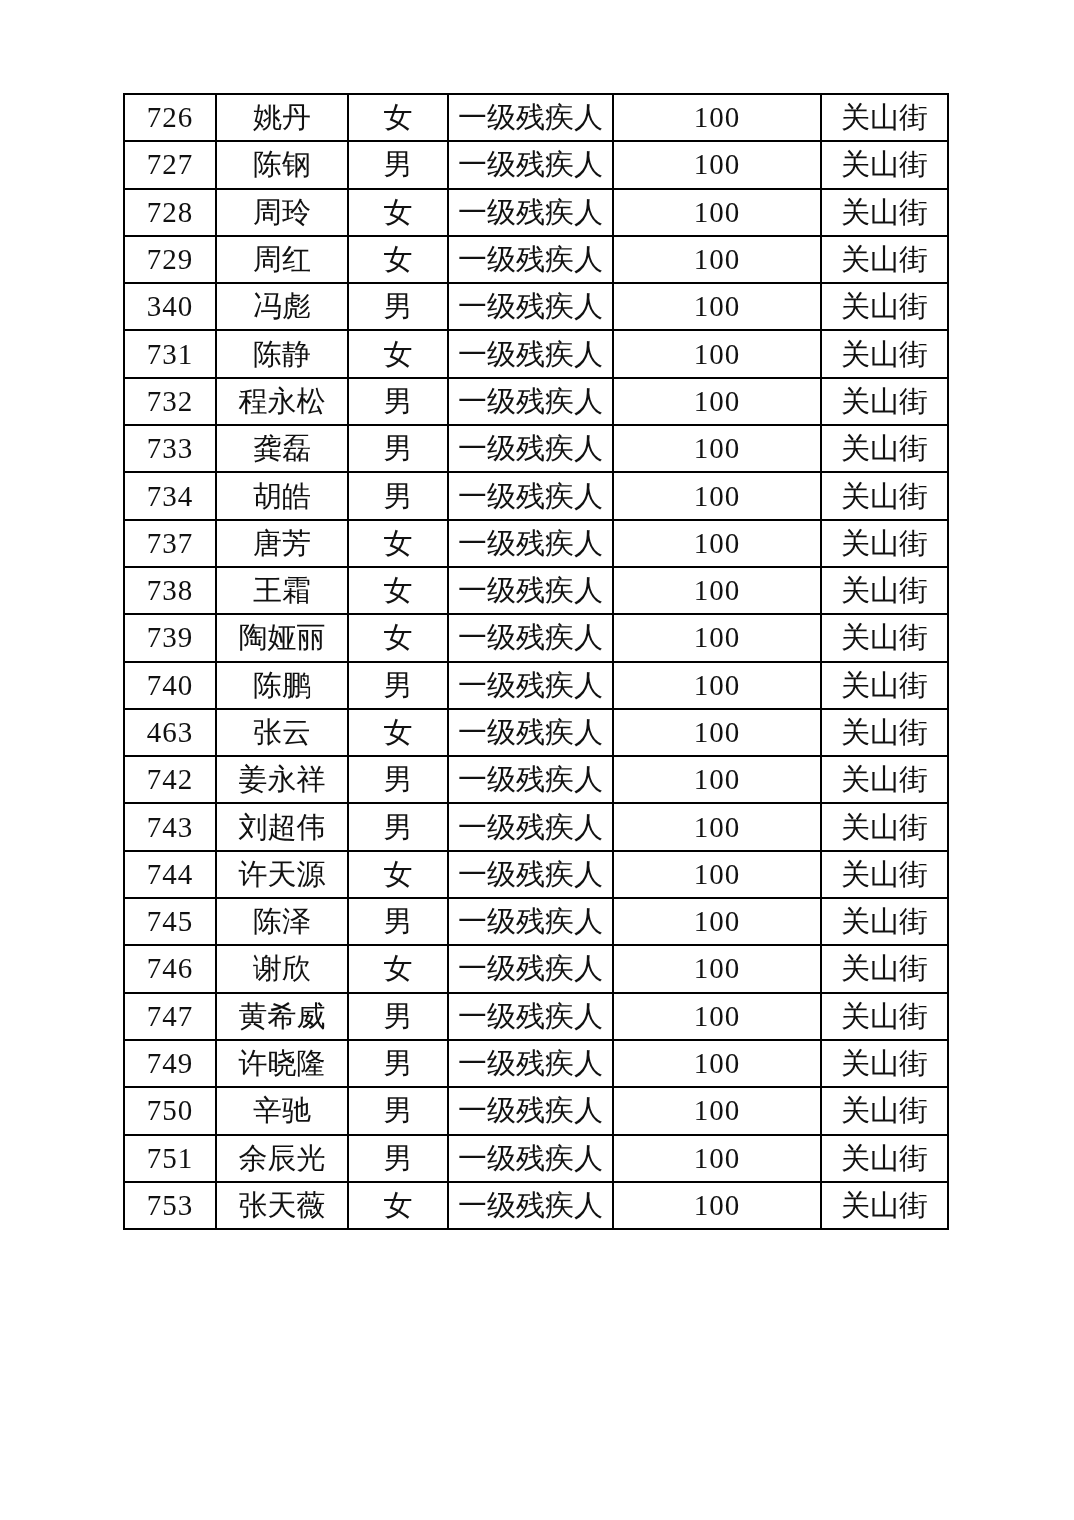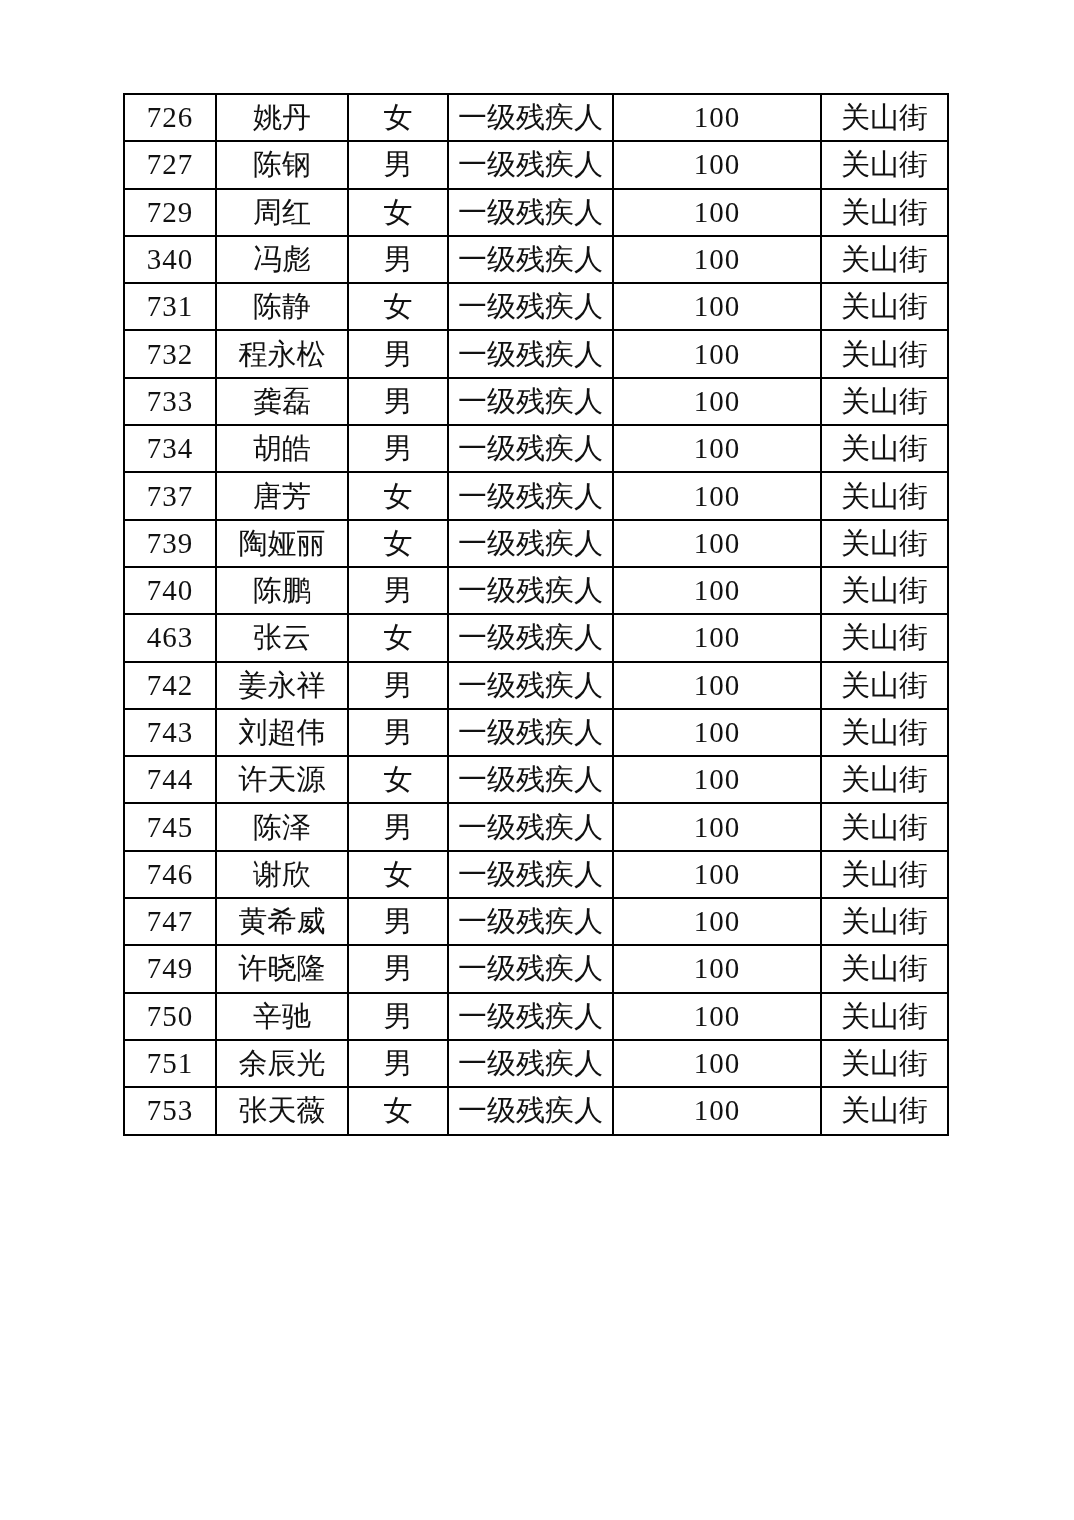--- a/index.html
+++ b/index.html
@@ -69,20 +69,28 @@
         </tr>
         <tr>
           <td class="num">727</td>
           <td>陈钢</td>
           <td>男</td>
           <td>一级残疾人</td>
           <td class="num">100</td>
           <td>关山街</td>
         </tr>
         <tr>
+          <td class="num">728</td>
+          <td>周玲</td>
+          <td>女</td>
+          <td>一级残疾人</td>
+          <td class="num">100</td>
+          <td>关山街</td>
+        </tr>
+        <tr>
           <td class="num">729</td>
           <td>周红</td>
           <td>女</td>
           <td>一级残疾人</td>
           <td class="num">100</td>
           <td>关山街</td>
         </tr>
         <tr>
           <td class="num">340</td>
           <td>冯彪</td>
@@ -119,20 +127,28 @@
           <td class="num">734</td>
           <td>胡皓</td>
           <td>男</td>
           <td>一级残疾人</td>
           <td class="num">100</td>
           <td>关山街</td>
         </tr>
         <tr>
           <td class="num">737</td>
           <td>唐芳</td>
+          <td>女</td>
+          <td>一级残疾人</td>
+          <td class="num">100</td>
+          <td>关山街</td>
+        </tr>
+        <tr>
+          <td class="num">738</td>
+          <td>王霜</td>
           <td>女</td>
           <td>一级残疾人</td>
           <td class="num">100</td>
           <td>关山街</td>
         </tr>
         <tr>
           <td class="num">739</td>
           <td>陶娅丽</td>
           <td>女</td>
           <td>一级残疾人</td>

